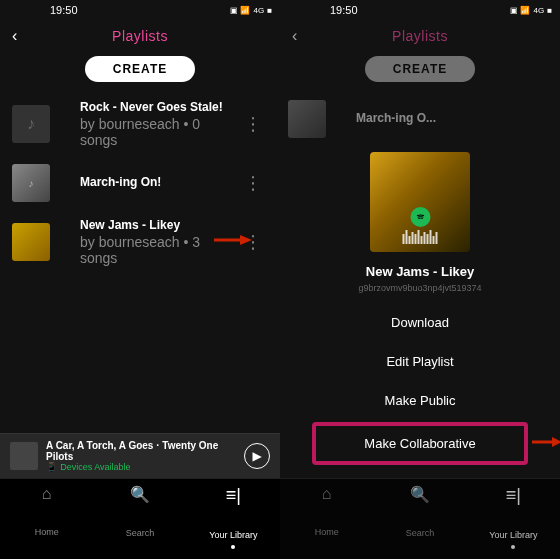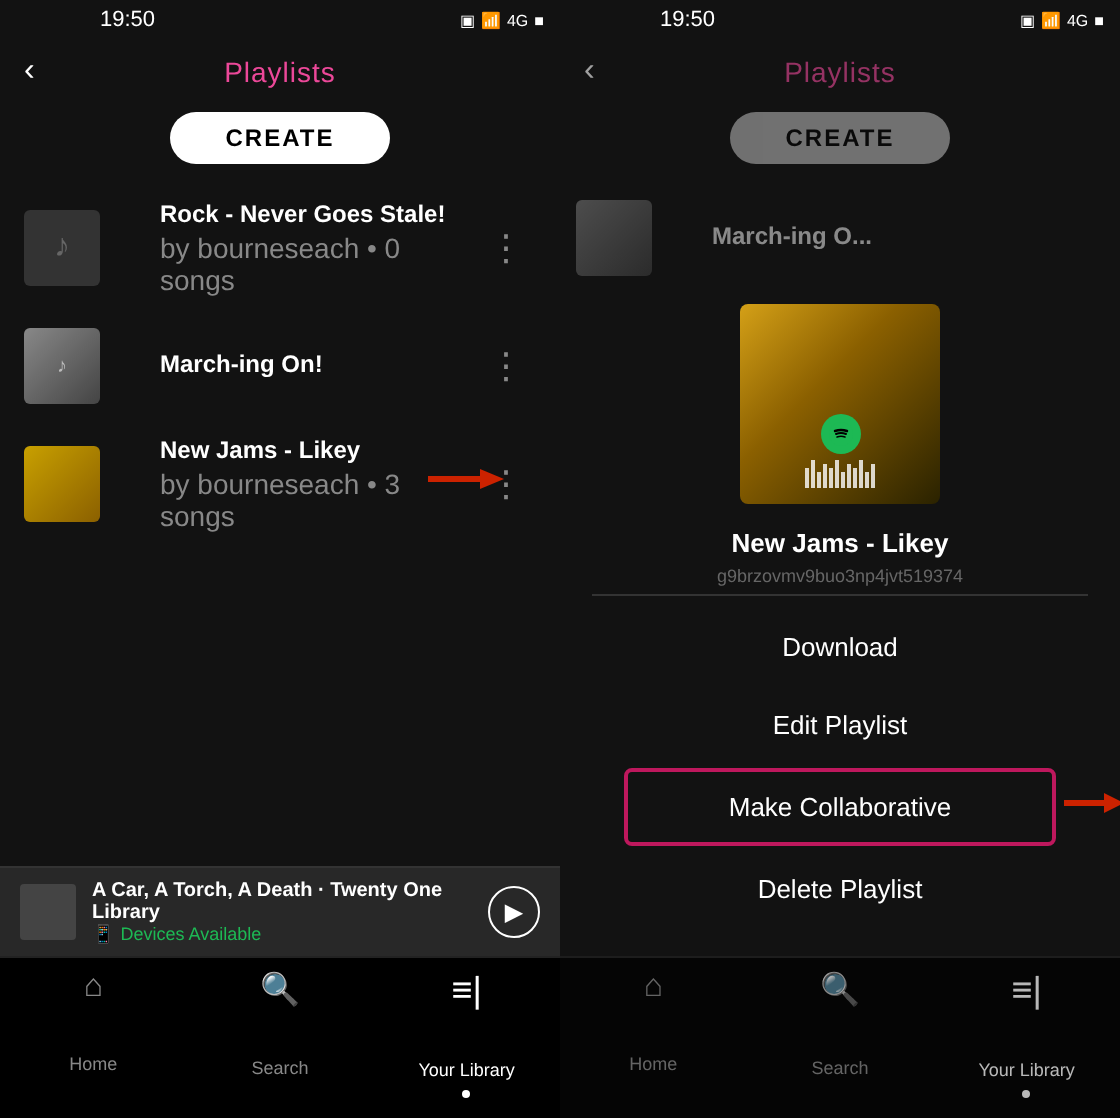--- a/index.html
+++ b/index.html
@@ -331,21 +331,21 @@
       padding: 12px 16px;
       text-align: center;
       color: #fff;
       font-size: 13px;
       font-weight: 500;
       cursor: pointer;
       position: relative;
     }
 
     .menu-item.highlighted {
-      border: 2px solid #be185d;
+      border: 4px solid #be185d;
       border-radius: 4px;
       margin: 0 16px;
       padding: 10px 0;
       color: #fff;
     }
 
     
     .panel-right .bottom-nav {
       opacity: 0.7;
     }
@@ -415,21 +415,21 @@
           <line x1="0" y1="8" x2="28" y2="8" stroke="#cc2200" stroke-width="3" stroke-linecap="round"></line>
           <polygon points="26,3 38,8 26,13" fill="#cc2200"></polygon>
         </svg>
       </div>
     </div>
   </div>
 
   <div class="now-playing">
     <div class="np-thumb"></div>
     <div class="np-info">
-      <div class="np-title">A Car, A Torch, A Death · Twenty One Library</div>
+      <div class="np-title">A Car, A Torch, A Goes · Twenty One Pilots</div>
       <div class="np-device">
         <span>📱</span>
         <span>Devices Available</span>
       </div>
     </div>
     <div class="np-play">▶</div>
   </div>
 
   <div class="bottom-nav">
     <div class="nav-item">
@@ -513,20 +513,21 @@
     </div>
 
     <div class="divider"></div>
 
     <div class="menu-items">
 
       <div class="menu-item">Download</div>
 
       <div class="menu-item">Edit Playlist</div>
 
+      <div class="menu-item">Make Public</div>
 
       <div style="position:relative; padding: 2px 16px;">
         <div class="menu-item highlighted">Make Collaborative</div>
 
         <div style="position:absolute; right: -2px; top:50%; transform:translateY(-50%);">
           <svg width="30" height="16" viewBox="0 0 30 16">
             <line x1="0" y1="8" x2="22" y2="8" stroke="#cc2200" stroke-width="3" stroke-linecap="round"></line>
             <polygon points="20,3 30,8 20,13" fill="#cc2200"></polygon>
           </svg>
         </div>

